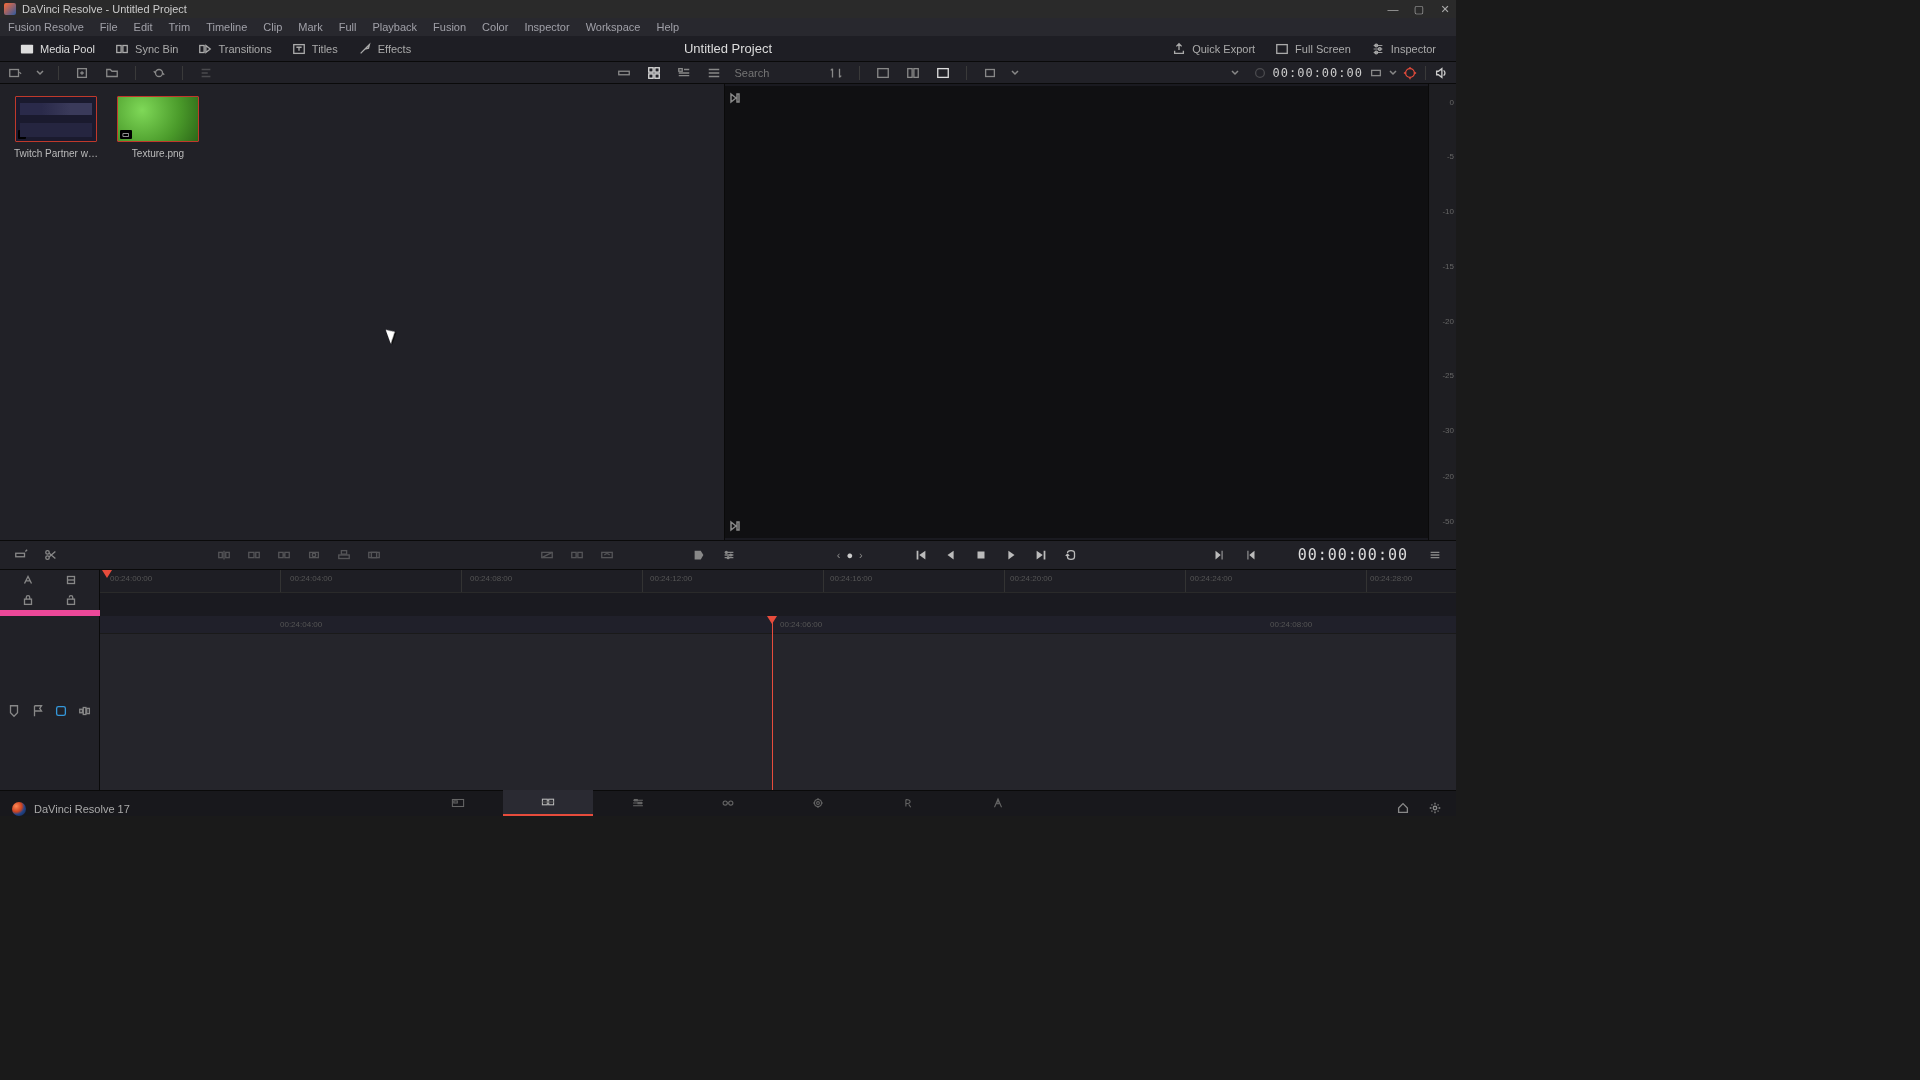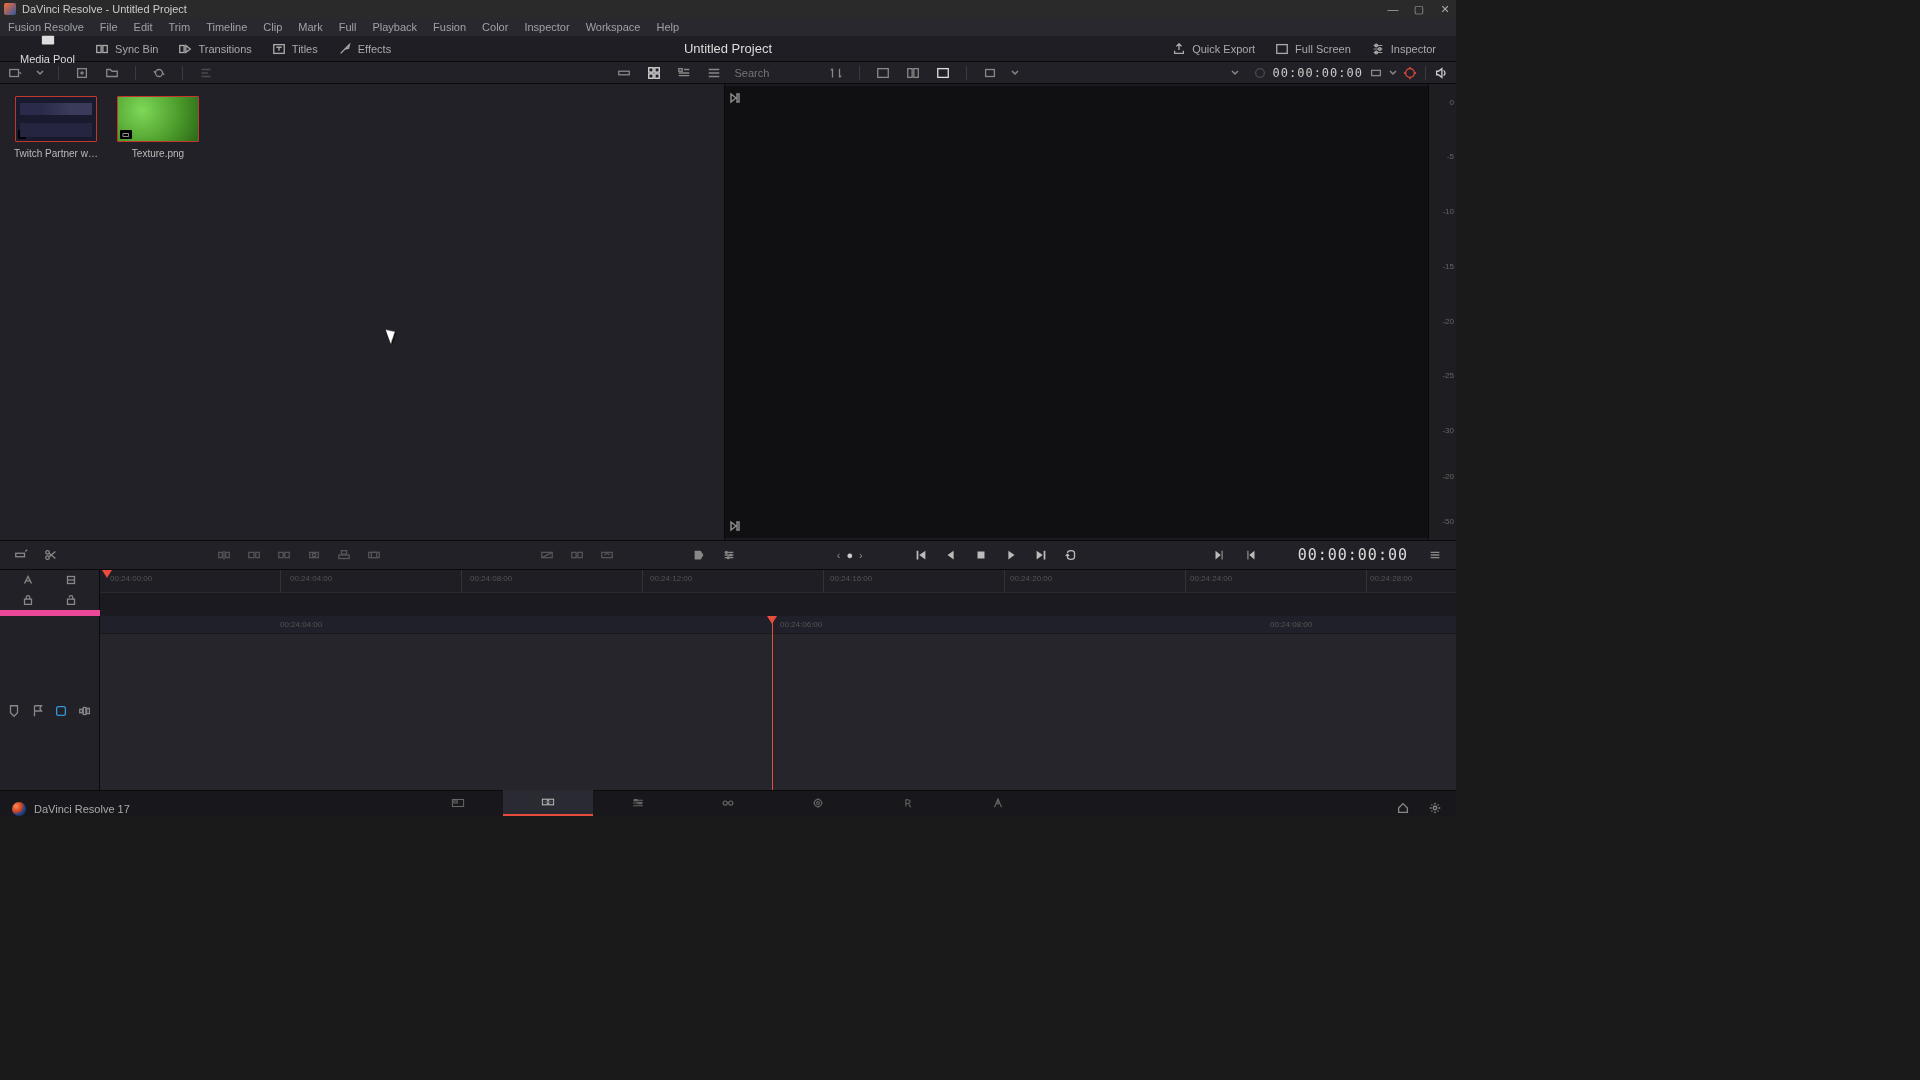--- a/index.html
+++ b/index.html
@@ -12,21 +12,21 @@
 .titlebar .win-controls span { width: 14px; text-align: center; cursor: pointer; color: #aaa; }
 
 
 .menubar { height: 18px; background: #28282e; display: flex; align-items: center; padding: 0 6px; gap: 0; font-size: 11px; }
 .menubar .menu-item { padding: 2px 8px; color: #a0a0a8; cursor: pointer; }
 .menubar .menu-item:first-child { padding-left: 2px; }
 
 
 .workspace-bar { height: 26px; background: #1e1e24; border-bottom: 1px solid #0a0a0a; display: flex; align-items: center; padding: 0 10px; }
 .ws-btn { display: flex; align-items: center; gap: 6px; padding: 3px 10px; color: #aaa; cursor: pointer; font-size: 11px; }
-.ws-btn.active { color: #ddd; flex-direction: column; }
+.ws-btn.active { color: #ddd; }
 .ws-btn .ws-icon { width: 14px; height: 14px; display: flex; align-items: center; justify-content: center; }
 .project-title { position: absolute; left: 50%; transform: translateX(-50%); font-size: 13px; color: #ddd; font-weight: 500; }
 .ws-right { margin-left: auto; display: flex; }
 
 
 .media-toolbar { height: 22px; background: #212127; border-bottom: 1px solid #0a0a0a; display: flex; align-items: center; padding: 0 6px; gap: 12px; }
 .tb-icon { width: 18px; height: 16px; display: flex; align-items: center; justify-content: center; cursor: pointer; color: #888; }
 .tb-sep { width: 1px; height: 14px; background: #3a3a3a; margin: 0 2px; }
 .search-box { background: transparent; border: none; color: #888; font-size: 11px; width: 80px; outline: none; }
 .tb-group-right { margin-left: auto; display: flex; align-items: center; gap: 4px; }

